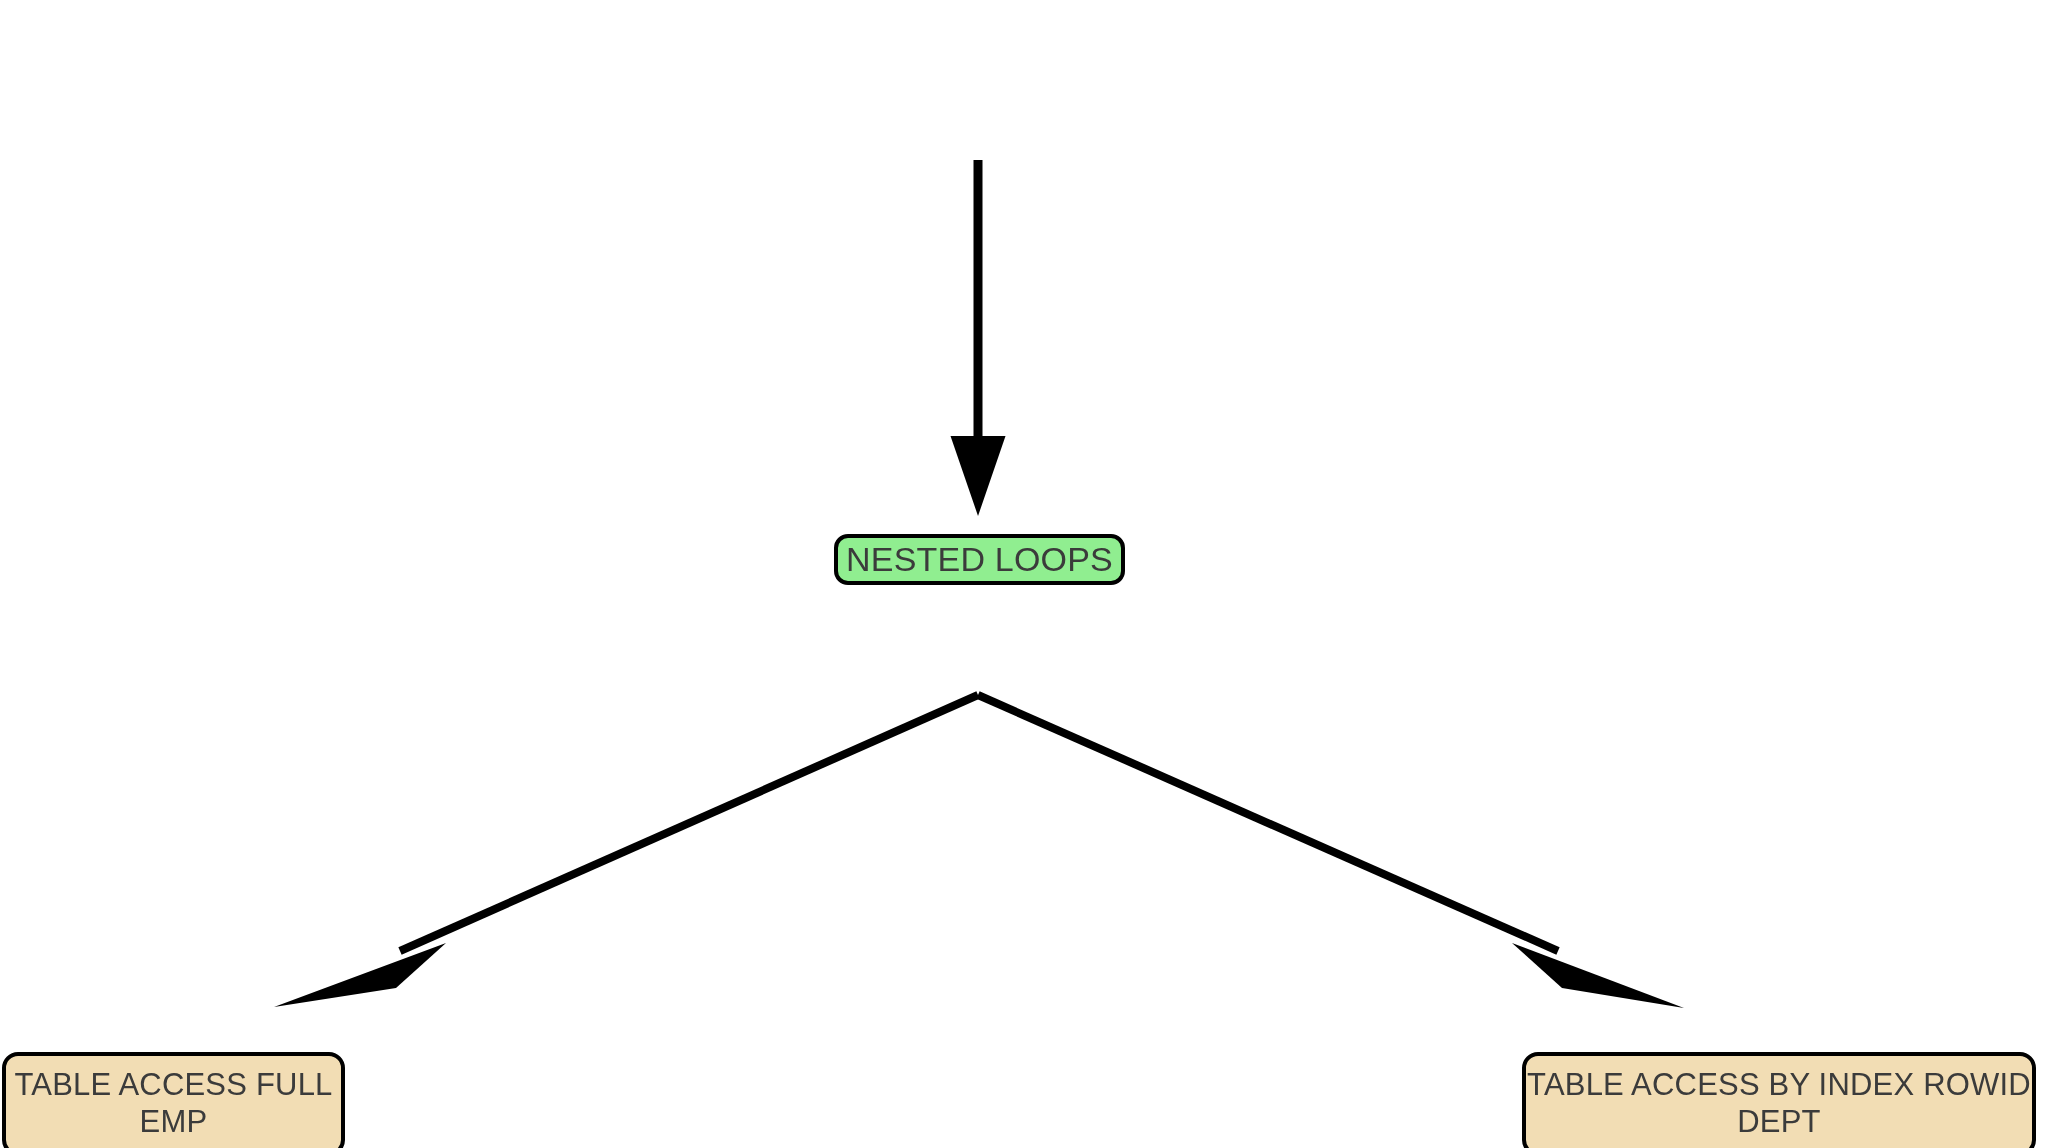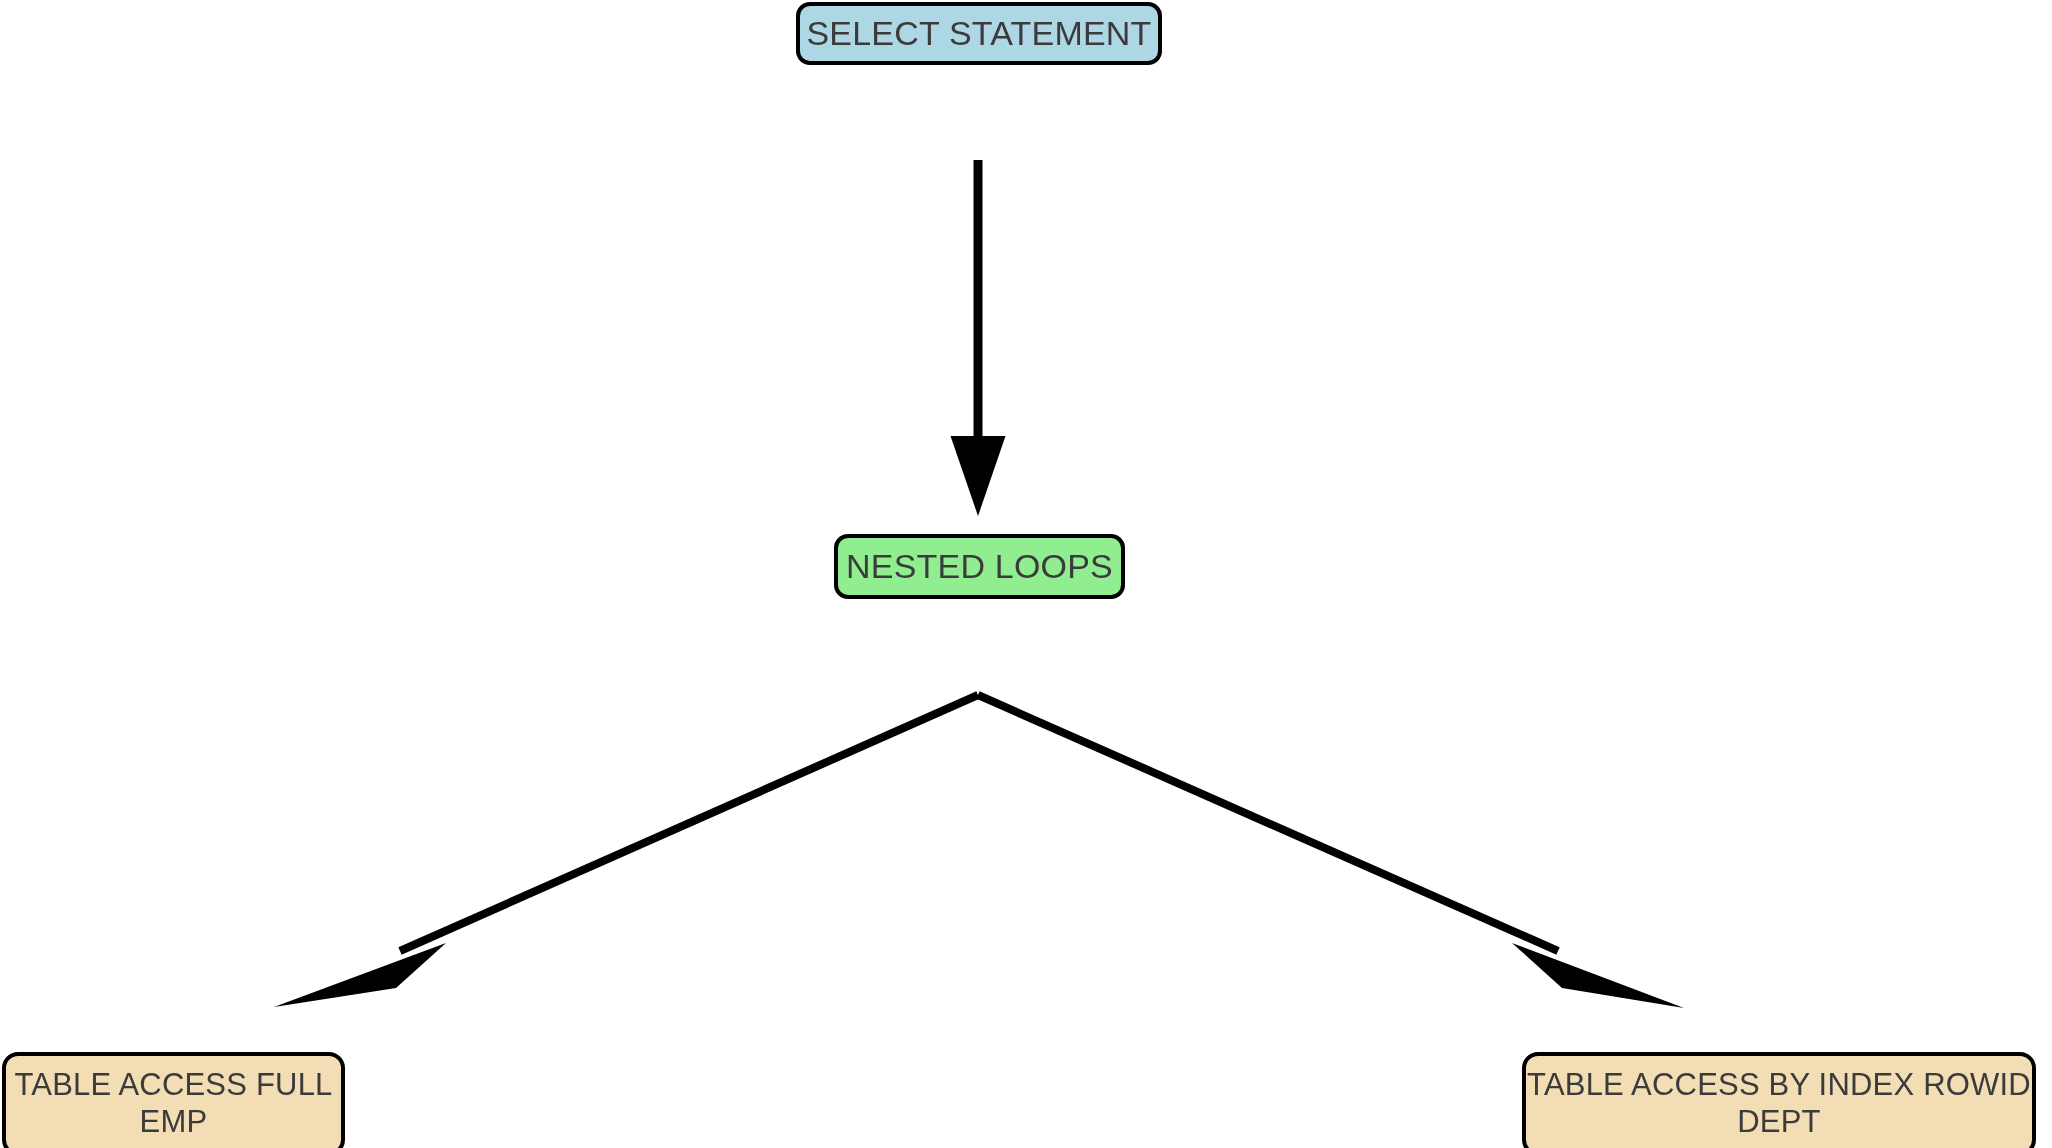--- a/index.html
+++ b/index.html
@@ -53,21 +53,21 @@
     width: 366px;
     height: 63px;
     background: #aed7e5;
     font-size: 34px;
     border-radius: 14px;
   }
   #node-nested-loops {
     left: 834px;
     top: 534px;
     width: 291px;
-    height: 65px;
+    height: 51px;
     background: #90ee90;
     font-size: 34px;
     border-radius: 14px;
   }
   #node-table-access-full-emp {
     left: 2px;
     top: 1052px;
     width: 343px;
     height: 104px;
     background: #f2ddb4;
@@ -100,23 +100,20 @@
       <line x1="978" y1="695" x2="400" y2="951" stroke="#000000" stroke-width="8"></line>
       <polygon points="446,943 396,988 274,1007" fill="#000000"></polygon>
     </g>
 
     <g>
       <line x1="978" y1="695" x2="1558" y2="951" stroke="#000000" stroke-width="8"></line>
       <polygon points="1512,943 1562,988 1684,1008" fill="#000000"></polygon>
     </g>
   </svg>
 
-  <div class="node" id="node-select-statement">
-    <span class="node-label">SELECT STATEMENT</span>
-  </div>
 
   <div class="node" id="node-nested-loops">
     <span class="node-label">NESTED LOOPS</span>
   </div>
 
   <div class="node" id="node-table-access-full-emp">
     <span class="node-label">TABLE ACCESS FULL
 EMP</span>
   </div>
 

